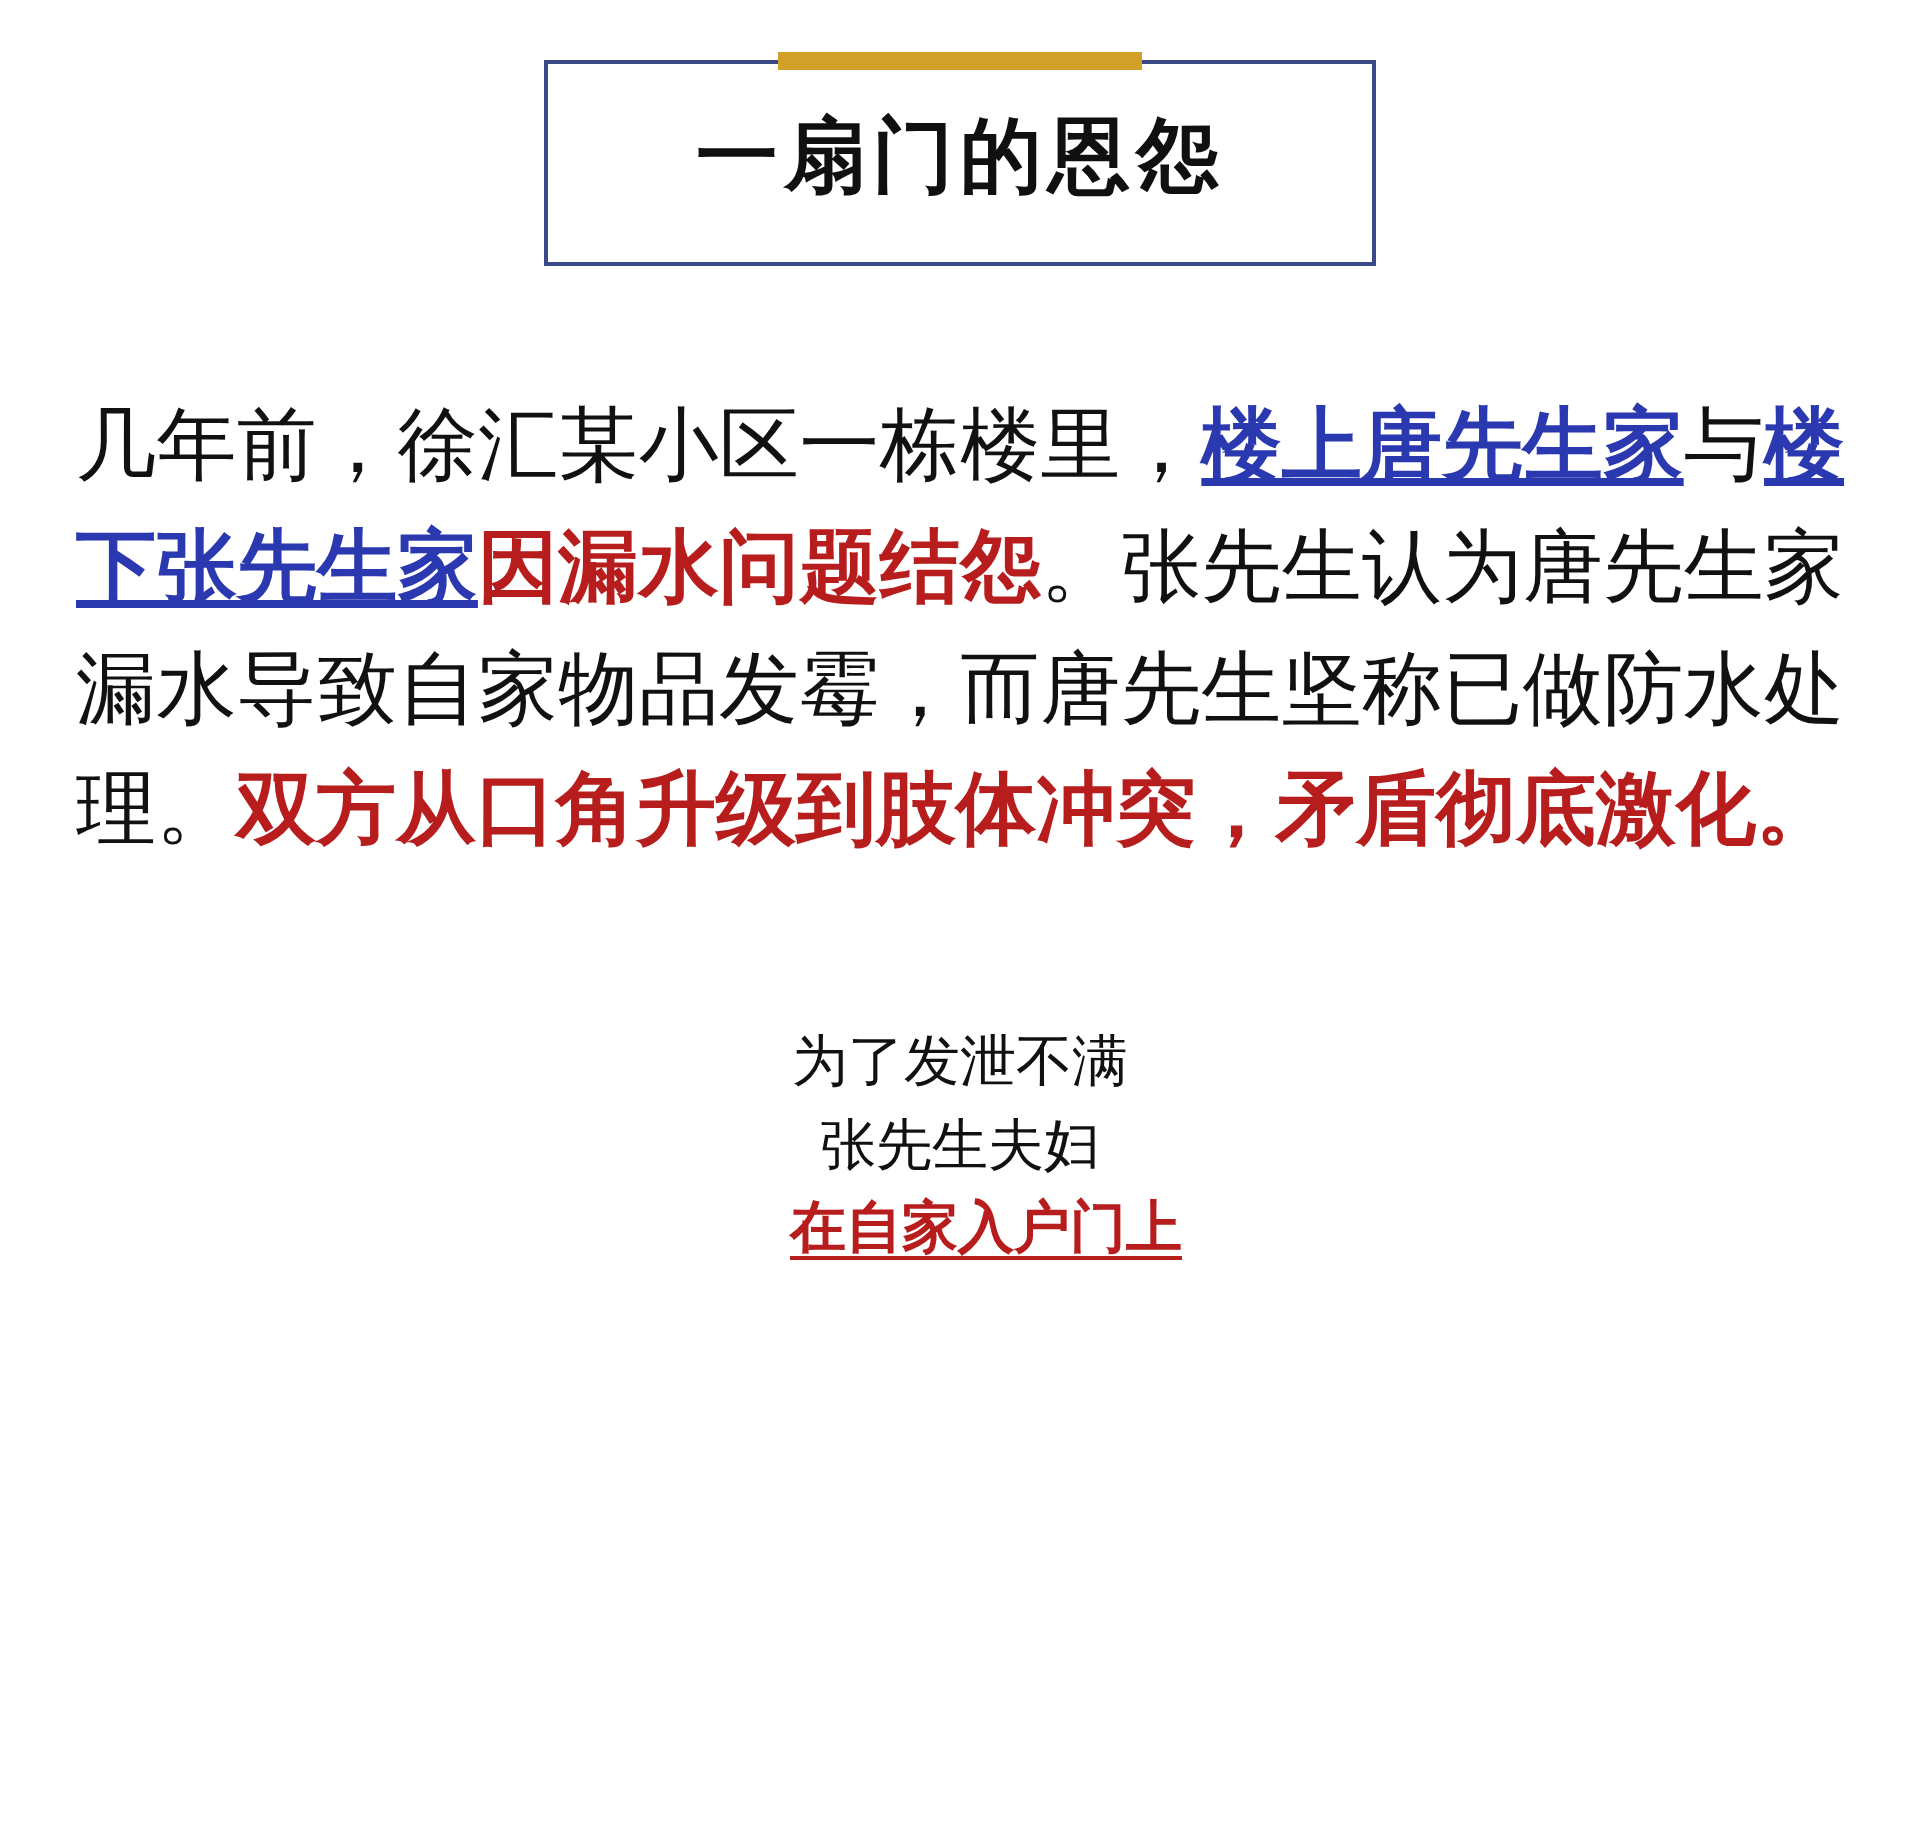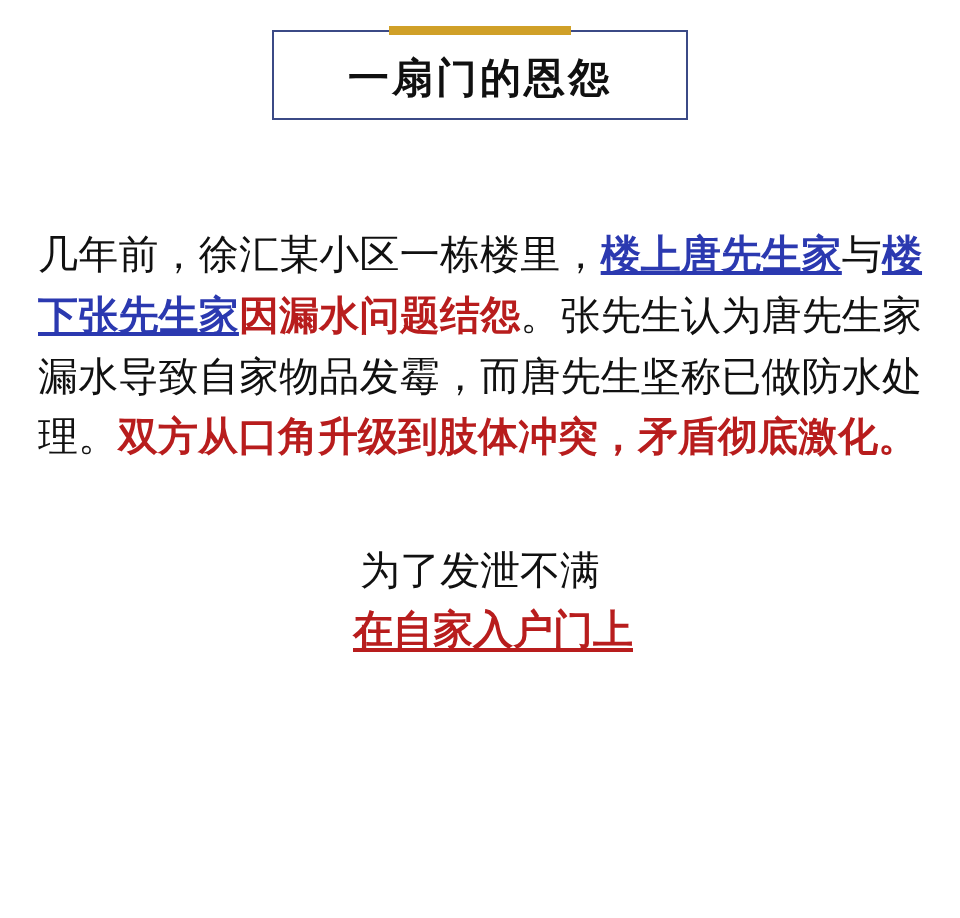--- a/index.html
+++ b/index.html
@@ -23,21 +23,21 @@
 
   
   .title-wrap {
     display: flex;
     justify-content: center;
     padding-top: 30px;
   }
   .title-box {
     position: relative;
     border: 2px solid #3b4a86;
-    padding: 26px 56px 19px 56px;
+    padding: 26px 56px 32px 56px;
     min-width: 300px;
     text-align: center;
   }
   .title-box .gold-bar {
     position: absolute;
     top: -6px;
     left: 50%;
     transform: translateX(-50%);
     width: 182px;
     height: 9px;
@@ -46,21 +46,21 @@
   .title-text {
     font-size: 41px;
     font-weight: bold;
     letter-spacing: 3px;
     color: #101010;
     line-height: 1;
   }
 
   
   .body-para {
-    margin: 104px 38px 0 38px;
+    margin: 60px 38px 0 38px;
     font-size: 40px;
     line-height: 1.52;
     letter-spacing: 0px;
     text-align: justify;
     text-justify: inter-ideograph;
     color: #111111;
   }
   .blue-link {
     color: #2b39b0;
     text-decoration: underline;
@@ -69,21 +69,21 @@
   }
   .red-bold {
     color: #b81d1d;
     font-weight: bold;
   }
 
   
   .stanza {
     margin-top: 74px;
     text-align: center;
-    font-size: 40px;
+    font-size: 28px;
     line-height: 1.48;
     color: #111111;
   }
   .stanza .line {
     display: block;
   }
   .stanza .line.red {
     color: #b81d1d;
     font-weight: bold;
     text-decoration: underline;
@@ -100,16 +100,17 @@
     <div class="title-box">
       <span class="gold-bar"></span>
       <span class="title-text">一扇门的恩怨</span>
     </div>
   </div>
 
   <p class="body-para"><span>几年前，徐汇某小区一栋楼里，</span><span class="blue-link">楼上唐先生家</span><span>与</span><span class="blue-link">楼下张先生家</span><span class="red-bold">因漏水问题结怨</span><span>。张先生认为唐先生家漏水导致自家物品发霉，而唐先生坚称已做防水处理。</span><span class="red-bold">双方从口角升级到肢体冲突，矛盾彻底激化。</span></p>
 
   <div class="stanza">
     <span class="line">为了发泄不满</span>
+    <span class="line">张先生夫妇</span>
     <span class="line red">在自家入户门上</span>
   </div>
 
 </div>
 
 </body></html>

